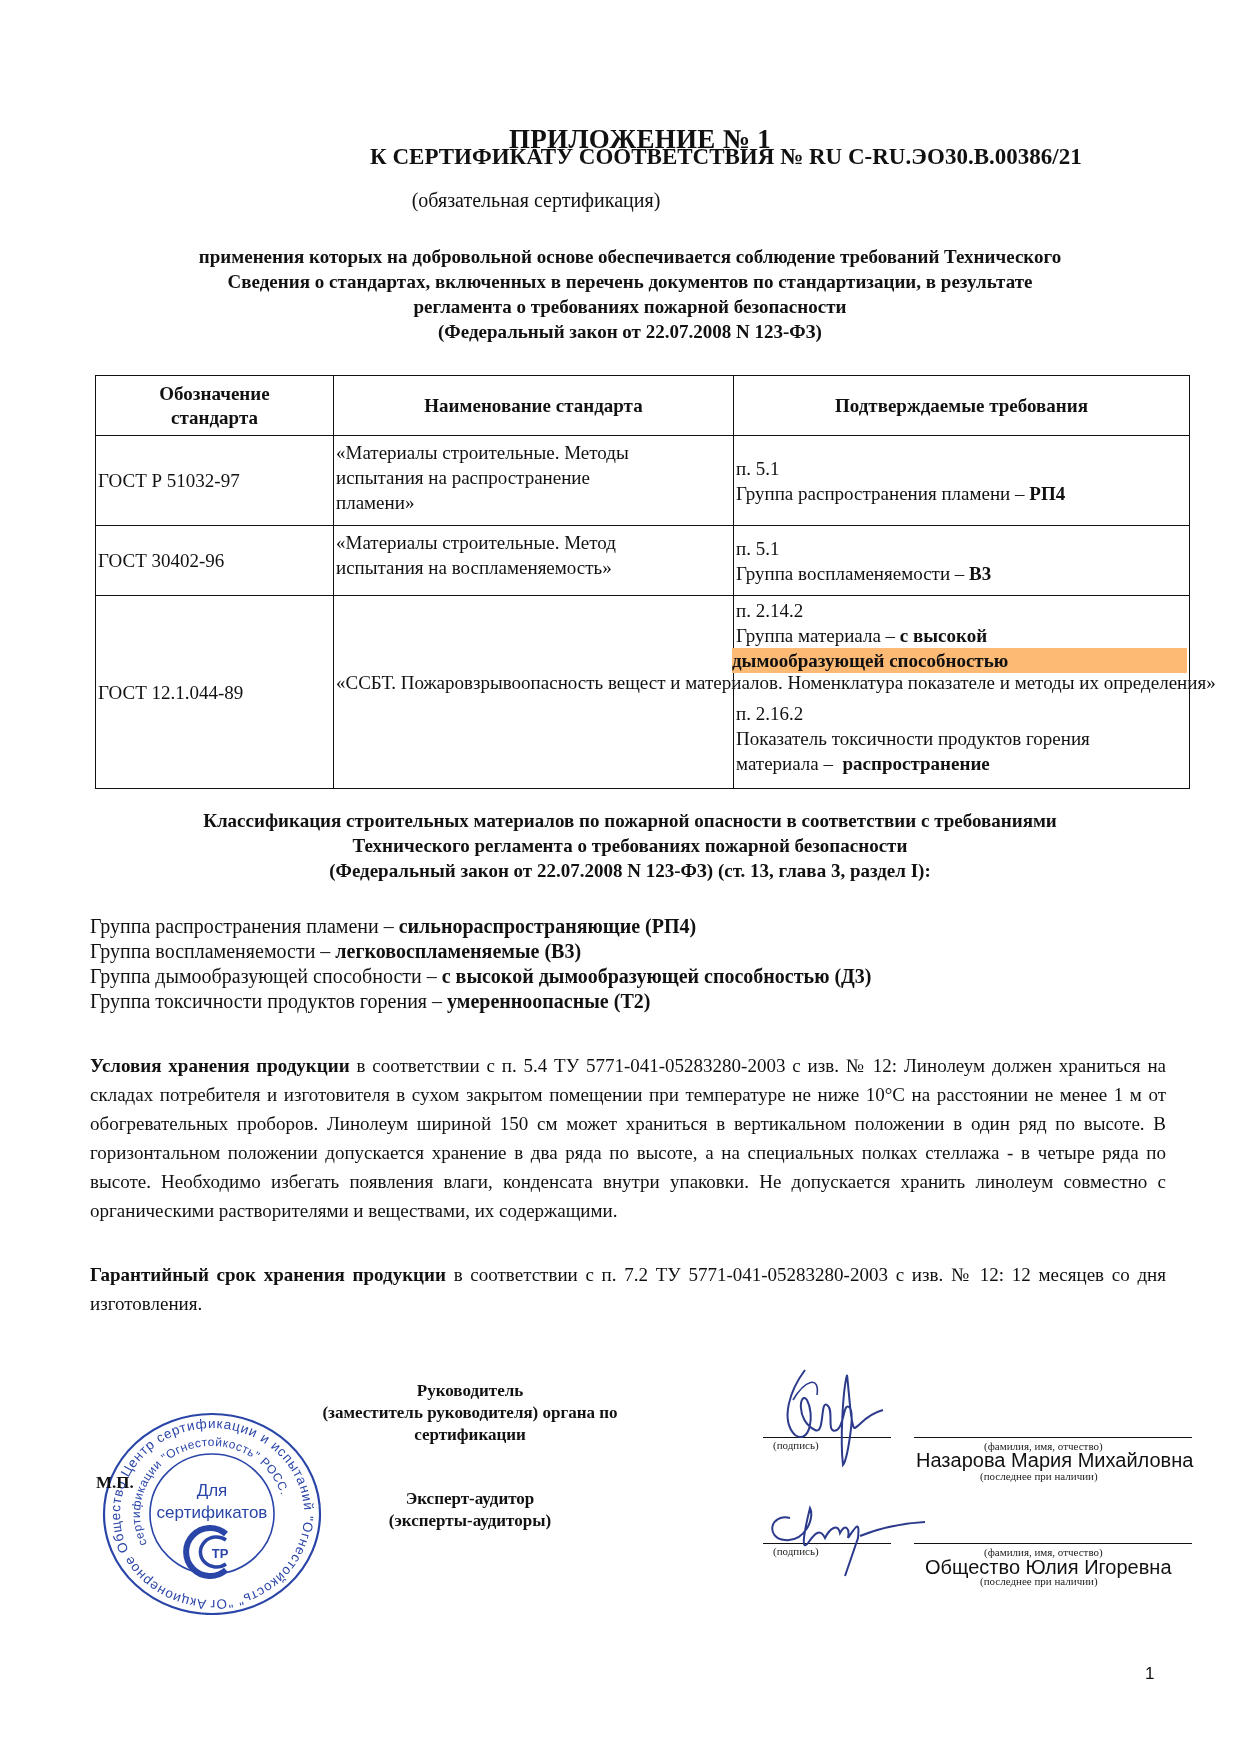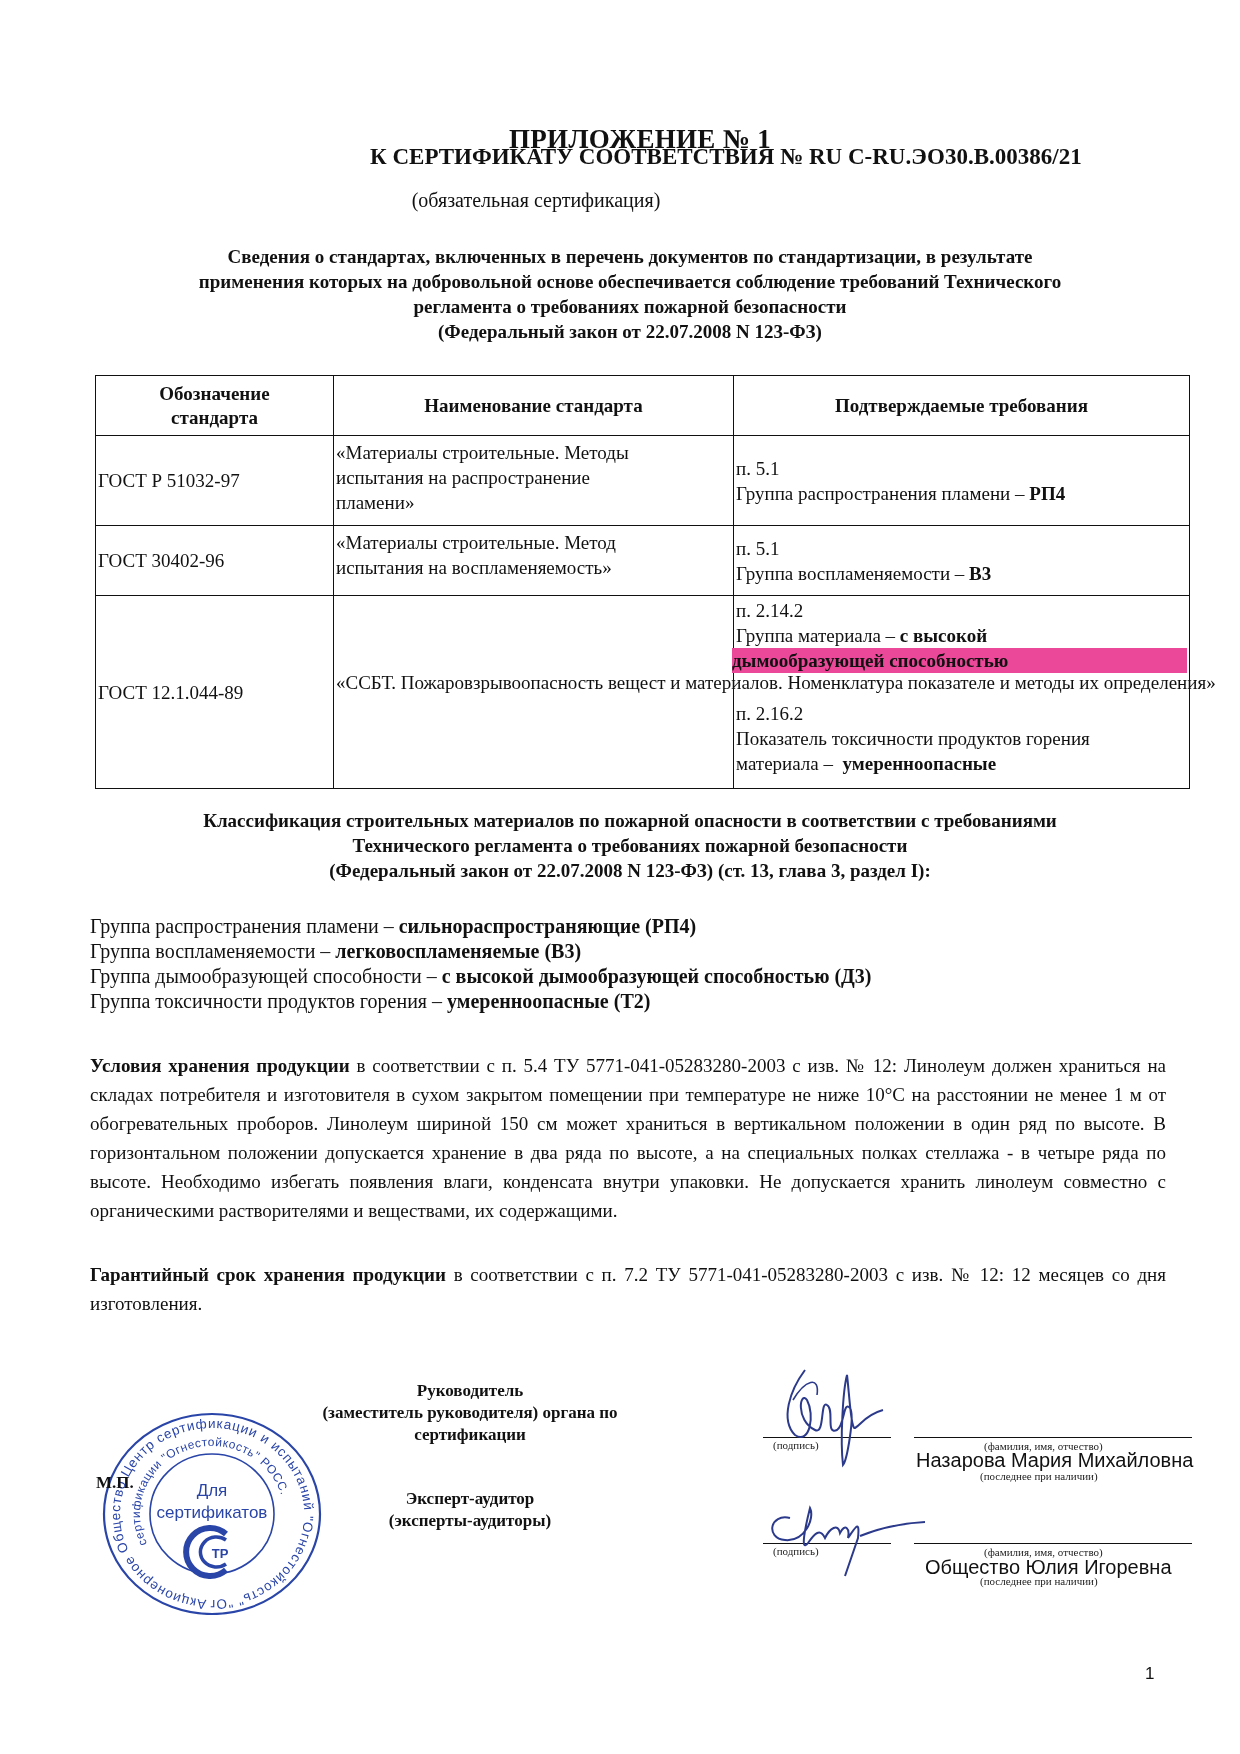--- a/index.html
+++ b/index.html
@@ -60,22 +60,22 @@
     #pagenum { left: 1145px; top: 1664px; font-family: "Liberation Sans", sans-serif; font-size: 17px; }
   </style>
 </head>
 <body>
 
 <div id="title1" class="abs center"><span>ПРИЛОЖЕНИЕ № 1</span></div>
 <div id="title2" class="abs">К СЕРТИФИКАТУ СООТВЕТСТВИЯ №  RU C-RU.ЭО30.В.00386/21</div>
 <div id="title3" class="abs center"><span>(обязательная сертификация)</span></div>
 
 <div id="intro" class="abs center">
+  <div style="white-space:nowrap; margin-left:-10px; margin-right:-10px;">применения которых на добровольной основе обеспечивается соблюдение требований Технического</div>
   <div>Сведения о стандартах, включенных в перечень документов по стандартизации,  в результате</div>
-  <div style="white-space:nowrap; margin-left:-10px; margin-right:-10px;">применения которых на добровольной основе обеспечивается соблюдение требований Технического</div>
   <div>регламента о требованиях пожарной безопасности</div>
   <div>(Федеральный закон от 22.07.2008 N 123-ФЗ)</div>
 </div>
 
 <table id="std-table" class="abs">
   <colgroup>
       <col class="c1">
       <col class="c2">
       <col class="c3">
     </colgroup>
@@ -106,25 +106,25 @@
     </td>
   </tr>
   <tr class="r3">
     <td>ГОСТ 12.1.044-89</td>
     <td class="cell-text name-cell" style="padding-top:0; position:relative; top:-10px;">«ССБТ. Пожаровзрывоопасность вещест
 и материалов. Номенклатура показателе
 и методы их определения»</td>
     <td style="vertical-align:top; padding-top:2px;">
       <div>п. 2.14.2</div>
       <div><span>Группа материала – </span><b>с высокой</b></div>
-      <div style="margin-left:-4px; position:relative; z-index:1; background:#ec4899;"><b>дымообразующей способностью</b></div>
+      <div style="margin-left:-4px; position:relative; z-index:1; background:#fdba74;"><b>дымообразующей способностью</b></div>
       <div class="req-gap"></div>
       <div>п. 2.16.2</div>
       <div style="white-space:nowrap;">Показатель токсичности продуктов горения</div>
-      <div><span style="white-space:pre;">материала –  </span><b>умеренноопасные</b></div>
+      <div><span style="white-space:pre;">материала –  </span><b>распространение</b></div>
     </td>
   </tr>
 </tbody>
   </table>
 
 <div id="class-head" class="abs center">
   <div style="white-space:nowrap;">Классификация строительных материалов по пожарной опасности в соответствии с требованиями</div>
   <div>Технического регламента о требованиях пожарной безопасности</div>
   <div>(Федеральный закон от 22.07.2008 N 123-ФЗ) (ст. 13, глава 3, раздел I):</div>
 </div>

